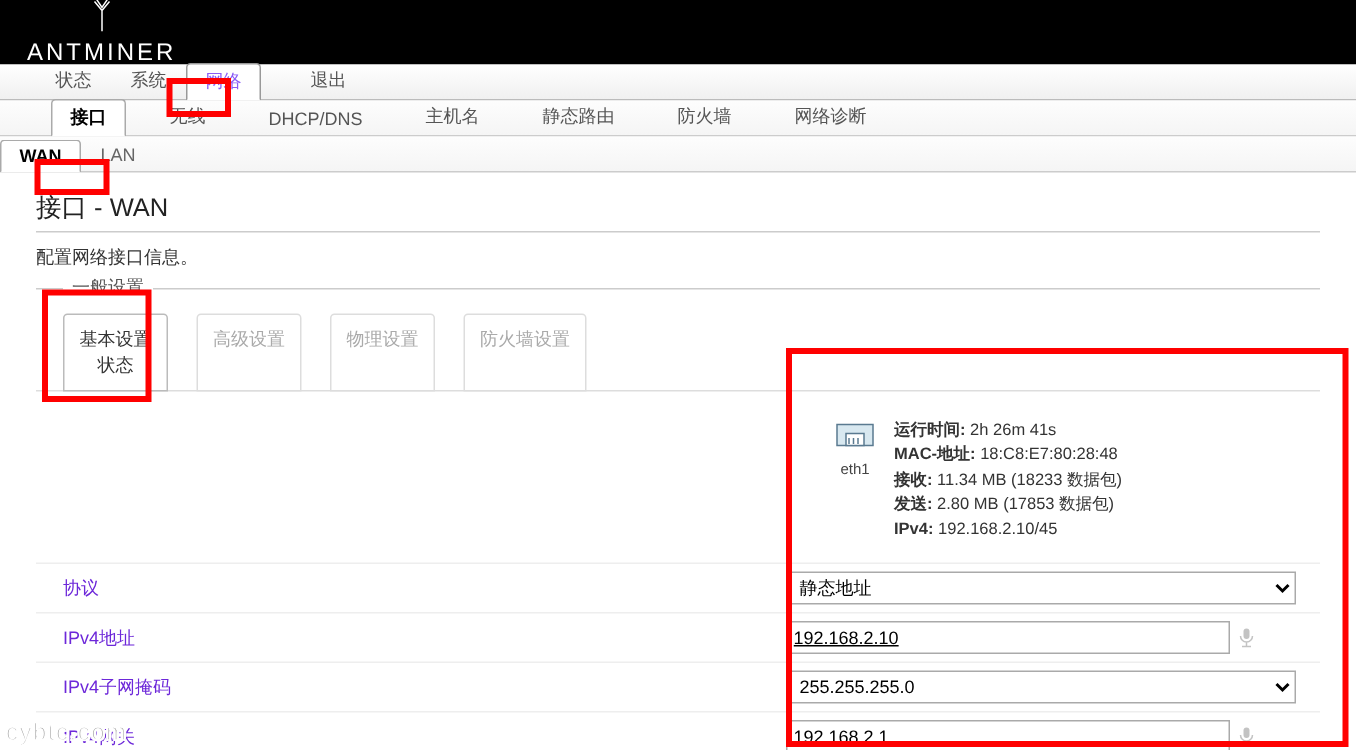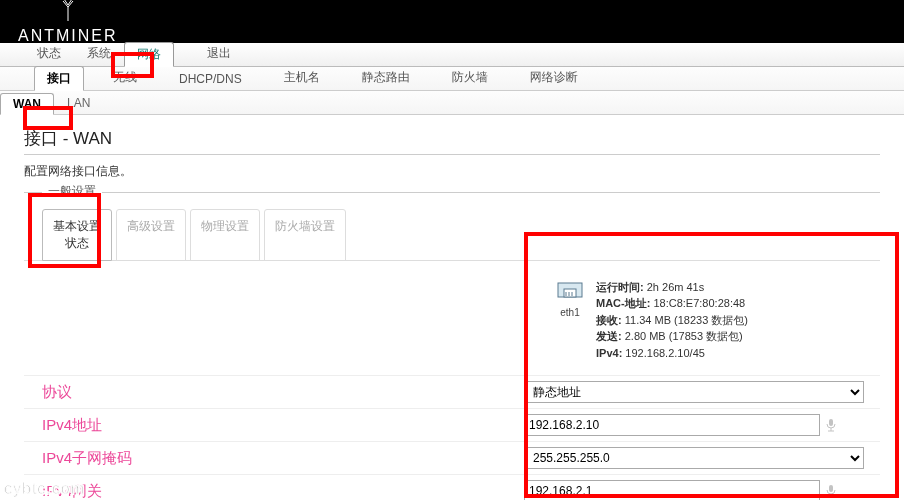--- a/index.html
+++ b/index.html
@@ -3,47 +3,47 @@
 <meta charset="utf-8">
 <style>
   * { box-sizing: border-box; margin: 0; padding: 0; font-family: Arial, "Microsoft YaHei", sans-serif; }
   body { background: #fff; width: 904px; height: 500px; overflow: hidden; position: relative; }
   .header { background: #000; height: 43px; display: flex; align-items: center; padding-left: 18px; }
   .logo { color: #fff; font-size: 16px; letter-spacing: 2px; font-weight: 300; display: flex; align-items: center; gap: 6px; flex-direction: column; }
   .logo-icon { width: 14px; height: 22px; }
   .logo-icon svg { stroke: #fff; stroke-width: 1; fill: none; }
   .topnav { background: linear-gradient(#fff, #f0f0f0); height: 24px; border-bottom: 1px solid #bbb; display: flex; align-items: flex-end; padding-left: 24px; }
   .topnav .tab, .subnav .tab, .subsubnav .tab { padding: 3px 12px; font-size: 12px; color: #555; border: 1px solid transparent; cursor: pointer; }
-  .topnav .tab.active { background: #fff; border: 1px solid #999; border-bottom: 1px solid #fff; border-radius: 3px 3px 0 0; color: #0f766e; position: relative; top: 1px; }
+  .topnav .tab.active { background: #fff; border: 1px solid #999; border-bottom: 1px solid #fff; border-radius: 3px 3px 0 0; color: #8b5cf6; position: relative; top: 1px; }
   .topnav .gap { width: 20px; }
   .subnav { background: linear-gradient(#fdfdfd, #f5f5f5); height: 24px; border-bottom: 1px solid #ccc; display: flex; align-items: flex-end; padding-left: 34px; gap: 16px; }
   .subnav .tab.active { color: #000; font-weight: bold; border: 1px solid #aaa; border-bottom: 1px solid #fff; border-radius: 3px 3px 0 0; background: #fff; position: relative; top: 1px; }
   .subsubnav { background: linear-gradient(#fdfdfd, #f5f5f5); height: 24px; border-bottom: 1px solid #ccc; display: flex; align-items: flex-end; }
   .subsubnav .tab { color: #666; }
   .subsubnav .tab.active { color: #000; font-weight: bold; border: 1px solid #aaa; border-bottom: 1px solid #fff; border-radius: 3px 3px 0 0; background: #fff; position: relative; top: 1px; }
   .page { padding: 6px 24px; }
   .page-title { font-size: 17px; font-weight: normal; color: #222; margin: 6px 0 2px; border-bottom: 1px solid #ccc; padding-bottom: 4px; }
   .page-desc { font-size: 12px; color: #333; margin: 8px 0 12px; }
   .fieldset-wrap { border-top: 1px solid #ccc; position: relative; margin-top: 10px; }
   .legend { position: absolute; top: -10px; left: 18px; background: #fff; padding: 0 6px; font-size: 12px; color: #555; }
-  .formtabs { display: flex; gap: 4px; margin: 16px 0 0 18px; }
+  .formtabs { display: flex; gap: 19px; margin: 16px 0 0 18px; }
   .formtab { padding: 8px 10px; font-size: 12px; color: #aaa; border: 1px solid #ddd; border-radius: 3px 3px 0 0; min-width: 60px; text-align: center; cursor: pointer; }
   .formtab.active { color: #333; border-color: #bbb; background: #fff; position: relative; }
   .formtab.active span { display: block; line-height: 1.4; }
   .form-body { border-top: 1px solid #ddd; margin-top: -1px; padding-top: 12px; }
   .info-block { display: flex; gap: 10px; margin-left: 530px; font-size: 11px; color: #333; line-height: 1.5; padding: 6px 0 14px; }
   .eth-icon { width: 32px; text-align: center; font-size: 10px; color: #444; }
   .eth-icon svg { width: 28px; height: 22px; }
   .info-block b { font-weight: bold; }
   .form-row { display: flex; align-items: center; border-top: 1px solid #eee; padding: 5px 0; }
-  .form-row .label { width: 500px; font-size: 15px; color: #ec4899; padding-left: 18px; }
+  .form-row .label { width: 500px; font-size: 12px; color: #6d28d9; padding-left: 18px; }
   .form-row .control { width: 344px; }
   .form-row select, .form-row input[type=text] { width: 340px; font-size: 12px; padding: 2px 4px; border: 1px solid #aaa; background: #fff; height: 22px; }
   .form-row .with-icon { display: flex; align-items: center; gap: 4px; }
-  .form-row .with-icon input { width: 296px; }
+  .form-row .with-icon input { width: 296px; text-decoration: underline; }
   .mic { width: 14px; height: 14px; opacity: 0.5; }
   .watermark { position: absolute; left: 4px; bottom: 2px; font-size: 16px; color: #999; letter-spacing: 1px; font-family: Impact, sans-serif; -webkit-text-stroke: 1px #fff; text-shadow: 1px 1px 0 #fff, -1px -1px 0 #fff, 1px -1px 0 #fff, -1px 1px 0 #fff; }
   
   .hl { position: absolute; border: 4px solid #ff0000; pointer-events: none; z-index: 50; }
 </style>
 </head>
 <body>
 
 <div class="header">
   <div class="logo">

